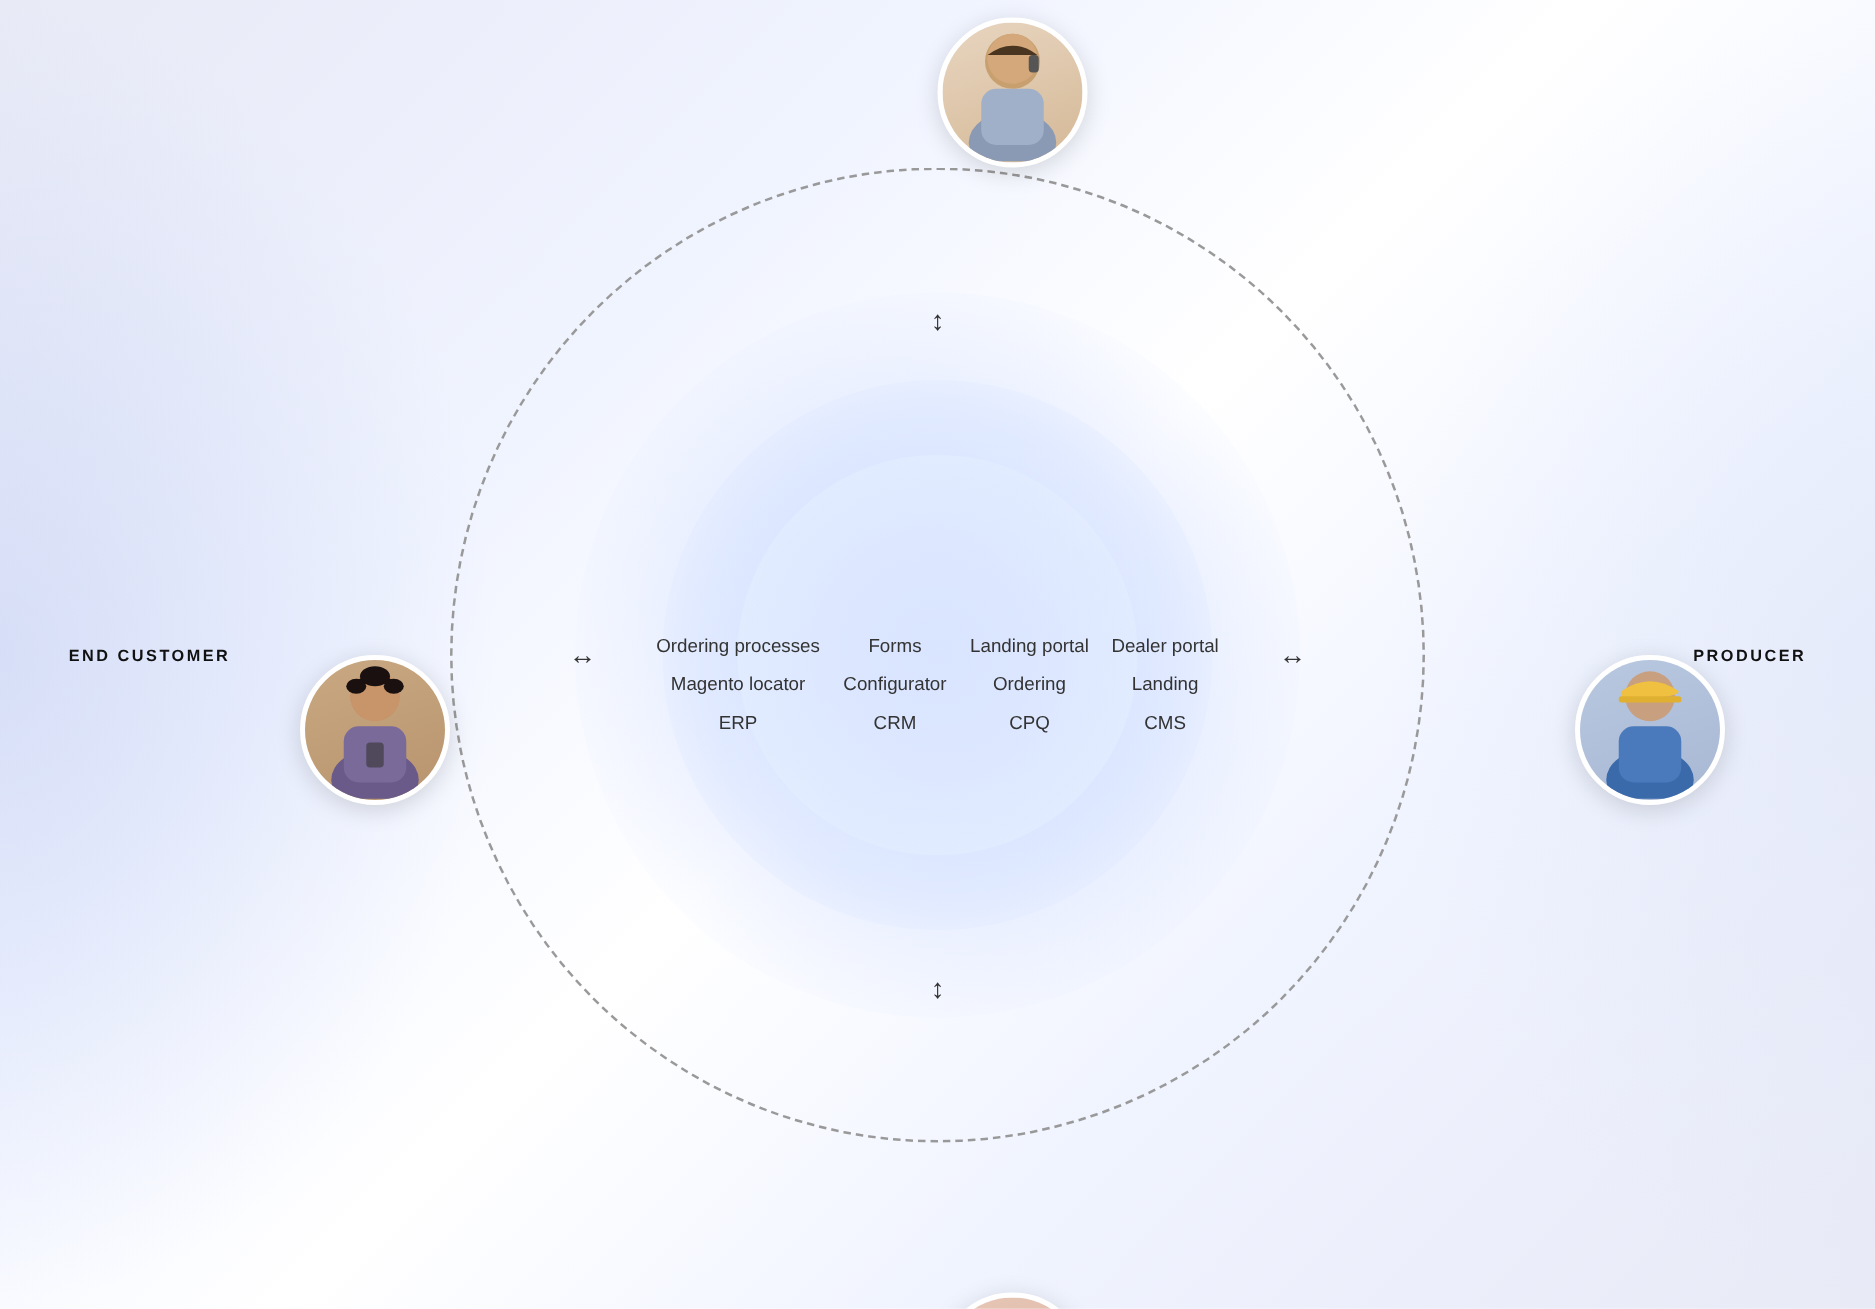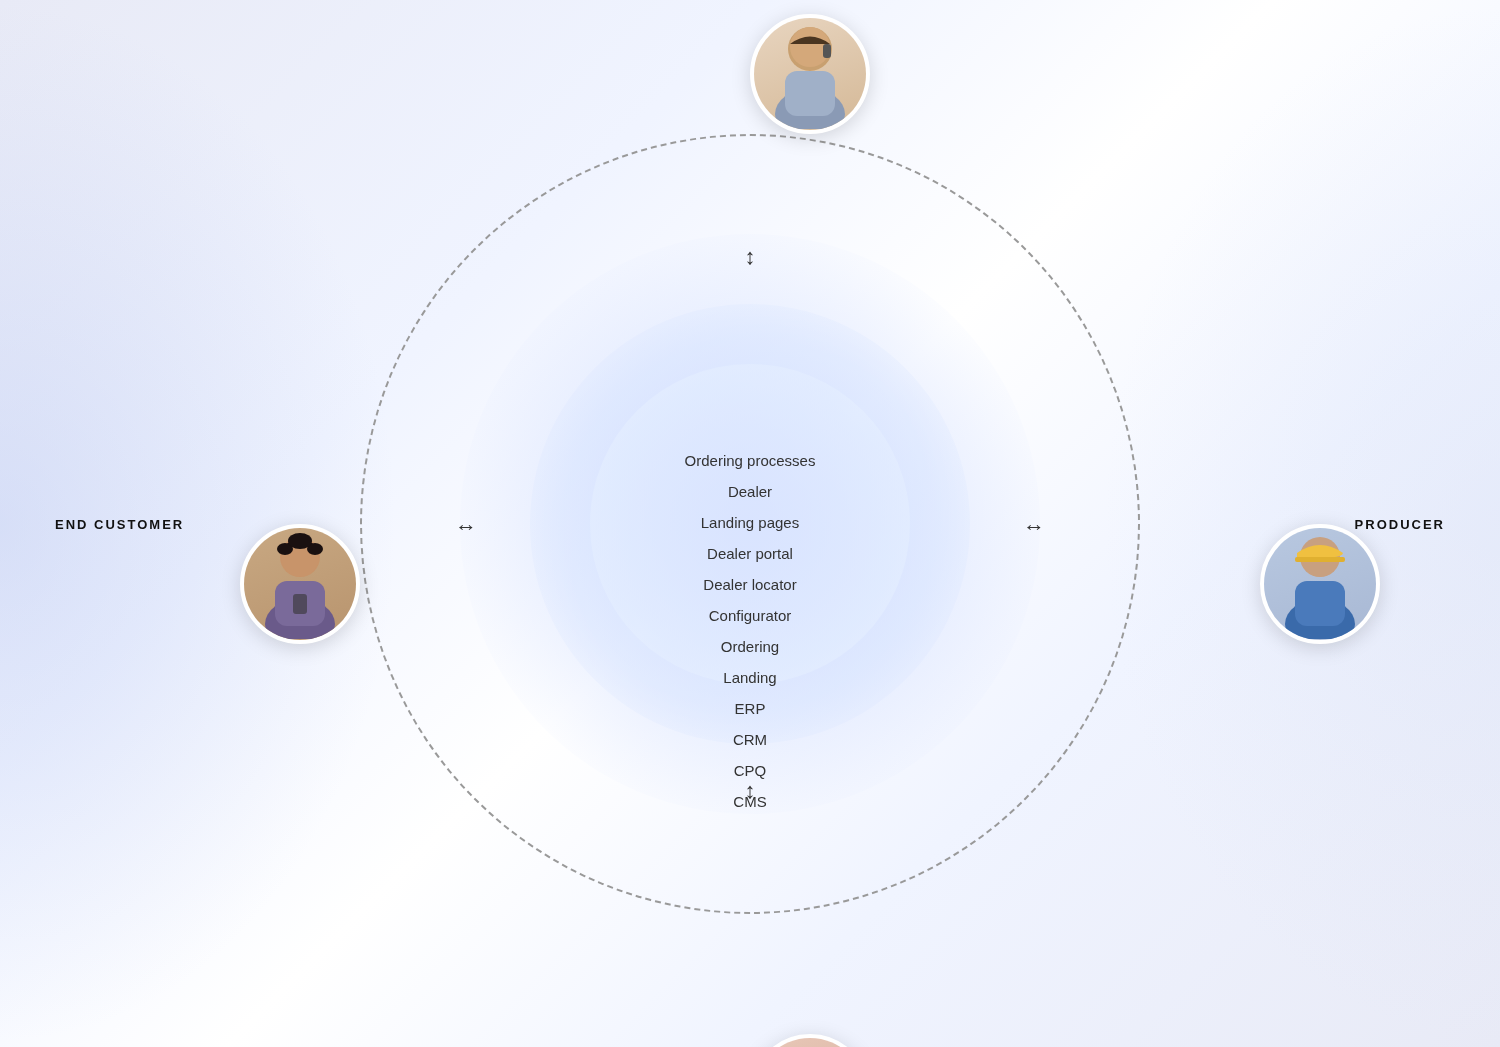--- a/index.html
+++ b/index.html
@@ -83,21 +83,21 @@
       text-transform: uppercase;
     }
 
     
     .center-items {
       position: absolute;
       top: 50%;
       left: 50%;
       transform: translate(-50%, -20%);
       display: grid;
-      grid-template-columns: 1fr;
+      grid-template-columns: 1fr 1fr 1fr 1fr;
       gap: 14px 18px;
       text-align: center;
     }
 
     .center-item {
       font-size: 15px;
       color: #333;
       font-weight: 400;
       white-space: nowrap;
     }
@@ -218,24 +218,24 @@
 
   <div class="inner-glow-outer"></div>
   <div class="inner-glow-mid"></div>
   <div class="inner-glow-inner"></div>
 
   <div class="outer-dashed-circle"></div>
 
 
   <div class="center-items">
     <span class="center-item">Ordering processes</span>
-    <span class="center-item">Dealer</span>
-    <span class="center-item">Landing pages</span>
+    <span class="center-item">Forms</span>
+    <span class="center-item">Landing portal</span>
     <span class="center-item">Dealer portal</span>
-    <span class="center-item">Dealer locator</span>
+    <span class="center-item">Magento locator</span>
     <span class="center-item">Configurator</span>
     <span class="center-item">Ordering</span>
     <span class="center-item">Landing</span>
     <span class="center-item">ERP</span>
     <span class="center-item">CRM</span>
     <span class="center-item">CPQ</span>
     <span class="center-item">CMS</span>
   </div>
 
   <div style="position:absolute; top:-60px; left:50%; transform:translateX(-50%);">

